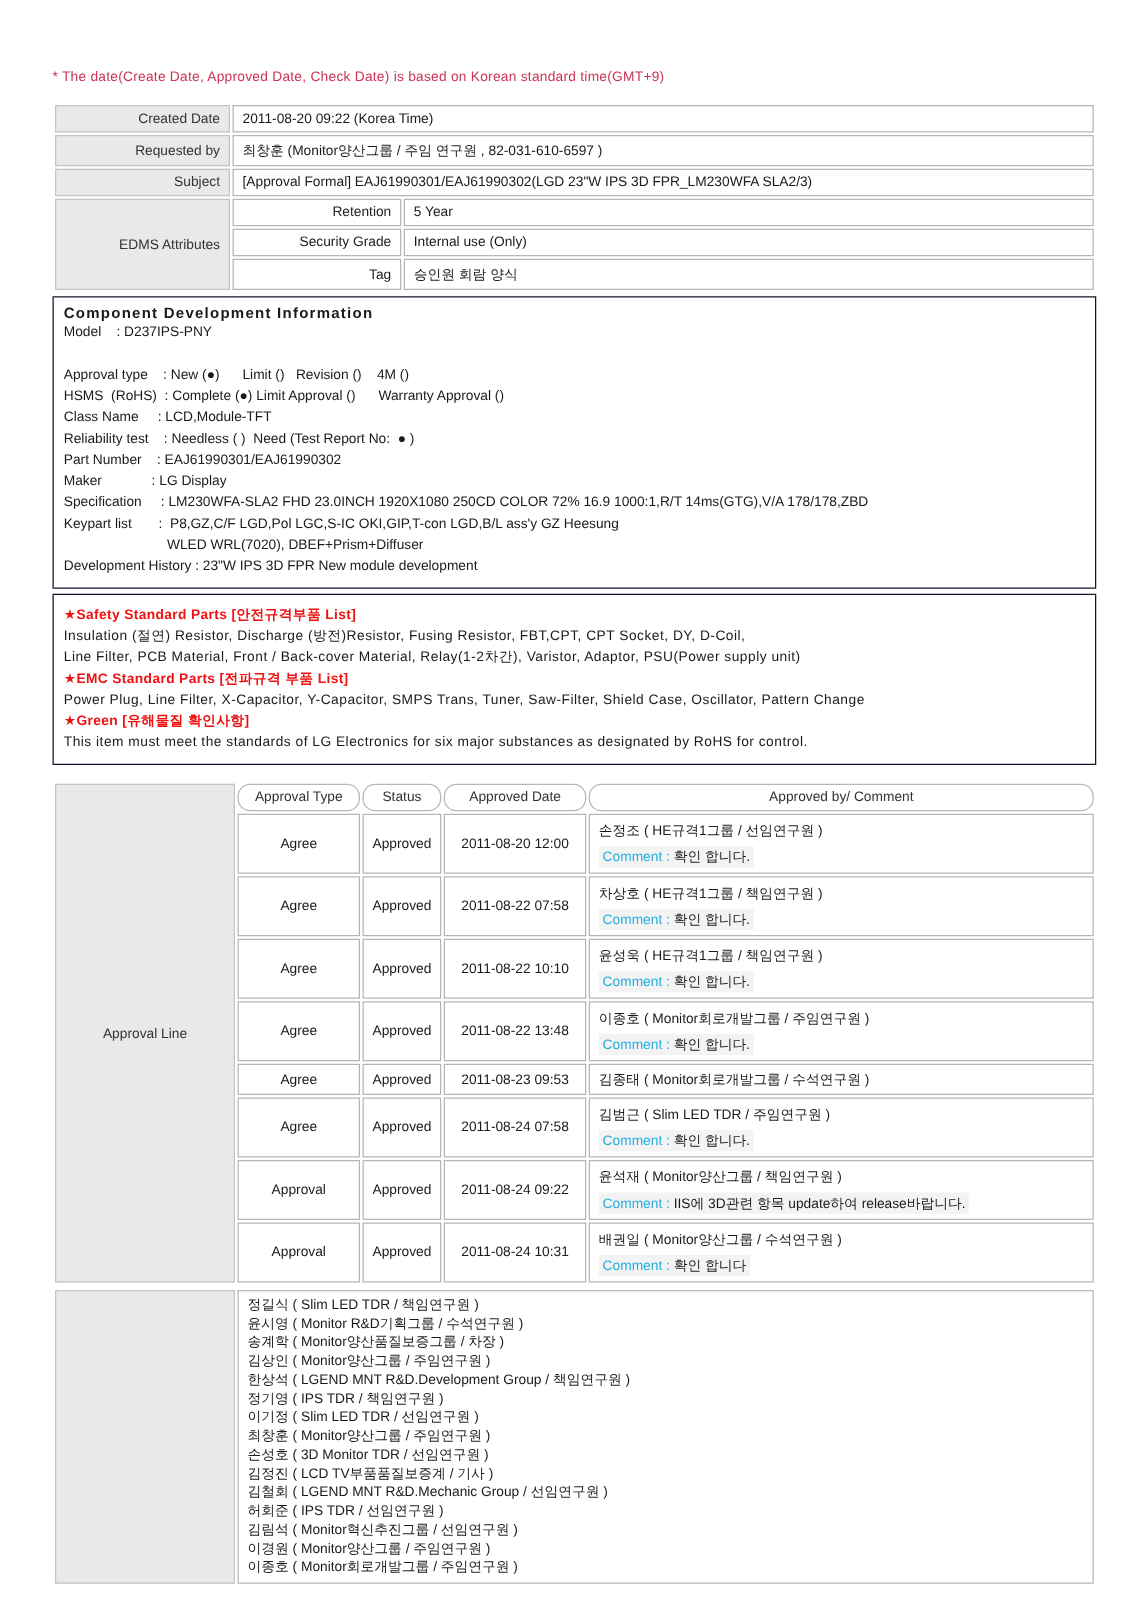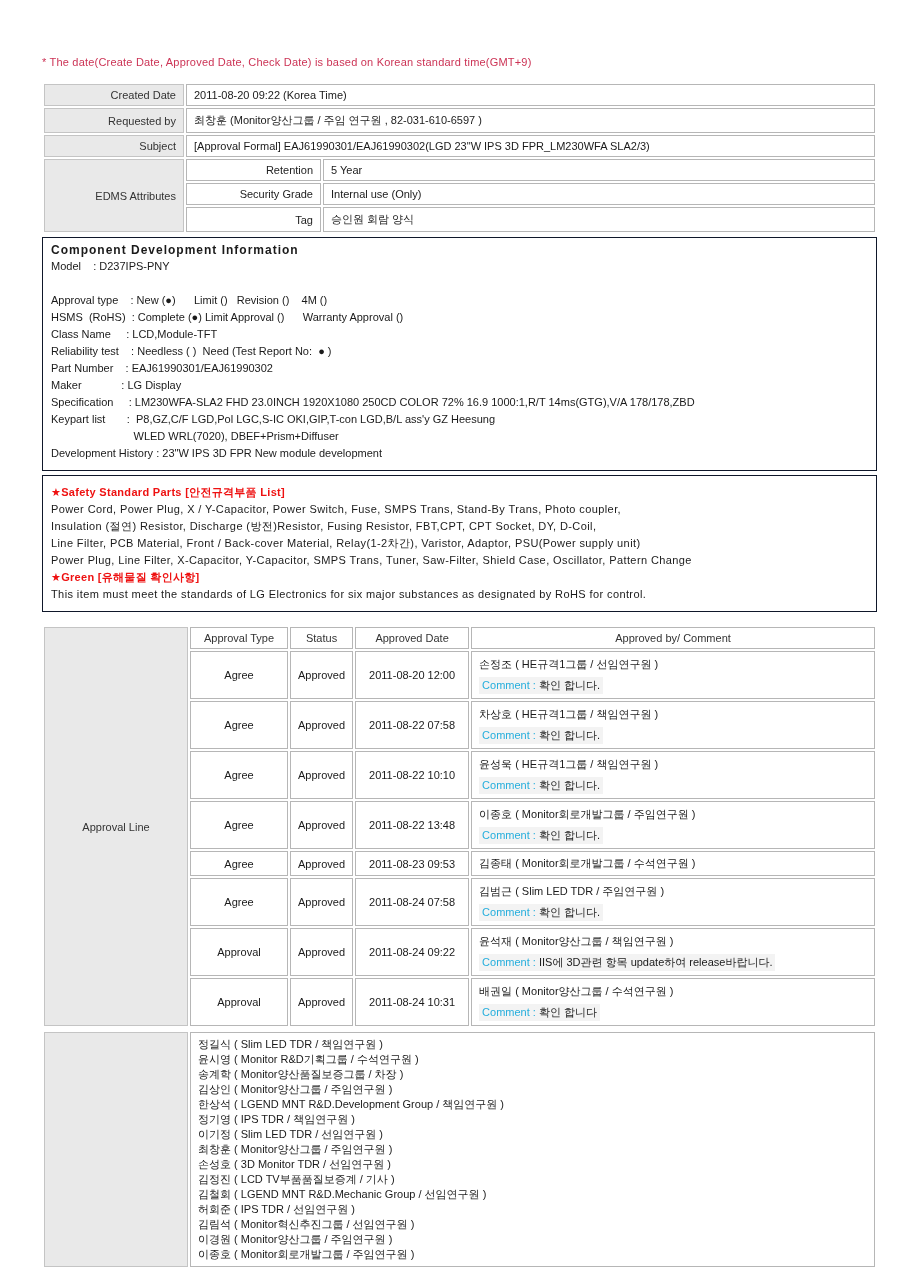--- a/index.html
+++ b/index.html
@@ -24,21 +24,21 @@
 
   .ci-title { font-weight: bold; font-size: 12px; letter-spacing: 1px; margin-bottom: 1px; }
   .ci-line { white-space: pre-wrap; line-height: 17px; min-height: 17px; }
 
   .std-box { margin-top: 4px; padding-top: 8px; }
   .std-heading { color: #ee1111; font-weight: bold; line-height: 17px; letter-spacing: 0.3px; }
   .std-line { color: #1a1a1a; line-height: 17px; letter-spacing: 0.4px; }
 
   .approval-table { margin-top: 13px; }
   .approval-table td.lbl { width: 144px; text-align: center; }
-  .approval-table td.hdr { text-align: center; color: #333; background: #fff; }
+  .approval-table td.hdr { text-align: center; color: #333; background: #fff; border-radius: 10px; }
   .approval-table td.c { text-align: center; }
   .col-type { width: 98px; } .col-status { width: 62px; } .col-date { width: 114px; }
   .approver-name { margin: 1px 0 5px 0; }
   .comment-wrap { background: #f3f3f3; padding: 1px 3px; display: inline-block; }
   .comment-label { color: #25aedd; }
   .comment-text { color: #1a1a1a; }
 
   .recipients-table { margin-top: 2px; }
   .recipients-table td.lbl { width: 144px; }
   .recipient-line { line-height: 15px; }
@@ -91,23 +91,23 @@
     <div class="ci-line">Part Number    : EAJ61990301/EAJ61990302</div>
     <div class="ci-line">Maker             : LG Display</div>
     <div class="ci-line">Specification     : LM230WFA-SLA2 FHD 23.0INCH 1920X1080 250CD COLOR 72% 16.9 1000:1,R/T 14ms(GTG),V/A 178/178,ZBD</div>
     <div class="ci-line">Keypart list       :  P8,GZ,C/F LGD,Pol LGC,S-IC OKI,GIP,T-con LGD,B/L ass'y GZ Heesung</div>
     <div class="ci-line">                           WLED WRL(7020), DBEF+Prism+Diffuser</div>
     <div class="ci-line">Development History : 23"W IPS 3D FPR New module development</div>
   </div>
 
   <div class="box std-box">
     <div class="std-heading">★Safety Standard Parts [안전규격부품 List]</div>
-    <div class="std-line">Power Cord, Power Plug, X / Y-Capacitor, Power Switch, Fuse, SMPS Trans, Stand-By Trans, Photo coupler,</div>
     <div class="std-line">Insulation (절연) Resistor, Discharge (방전)Resistor, Fusing Resistor, FBT,CPT, CPT Socket, DY, D-Coil,</div>
     <div class="std-line">Line Filter, PCB Material, Front / Back-cover Material, Relay(1-2차간), Varistor, Adaptor, PSU(Power supply unit)</div>
+    <div class="std-heading">★EMC Standard Parts [전파규격 부품 List]</div>
     <div class="std-line">Power Plug, Line Filter, X-Capacitor, Y-Capacitor, SMPS Trans, Tuner, Saw-Filter, Shield Case, Oscillator, Pattern Change</div>
     <div class="std-heading">★Green [유해물질 확인사항]</div>
     <div class="std-line">This item must meet the standards of LG Electronics for six major substances as designated by RoHS for control.</div>
   </div>
 
   <table class="approval-table">
     <tbody>
         <tr>
       <td class="lbl" rowspan="9">Approval Line</td>
       <td class="hdr col-type">Approval Type</td>

